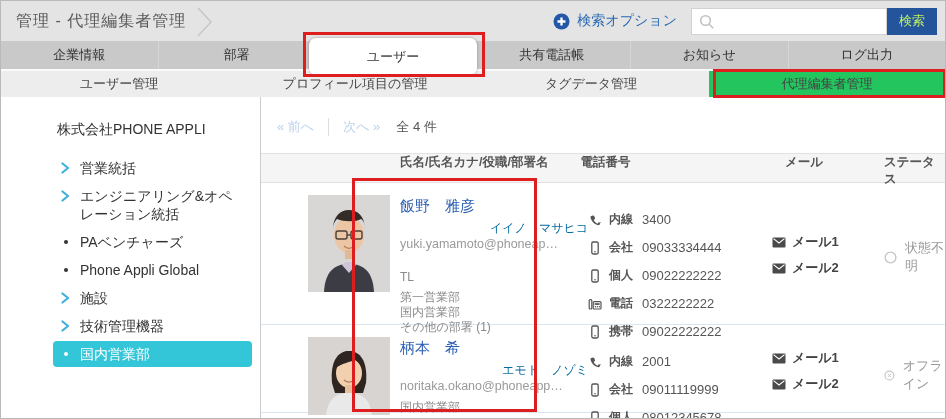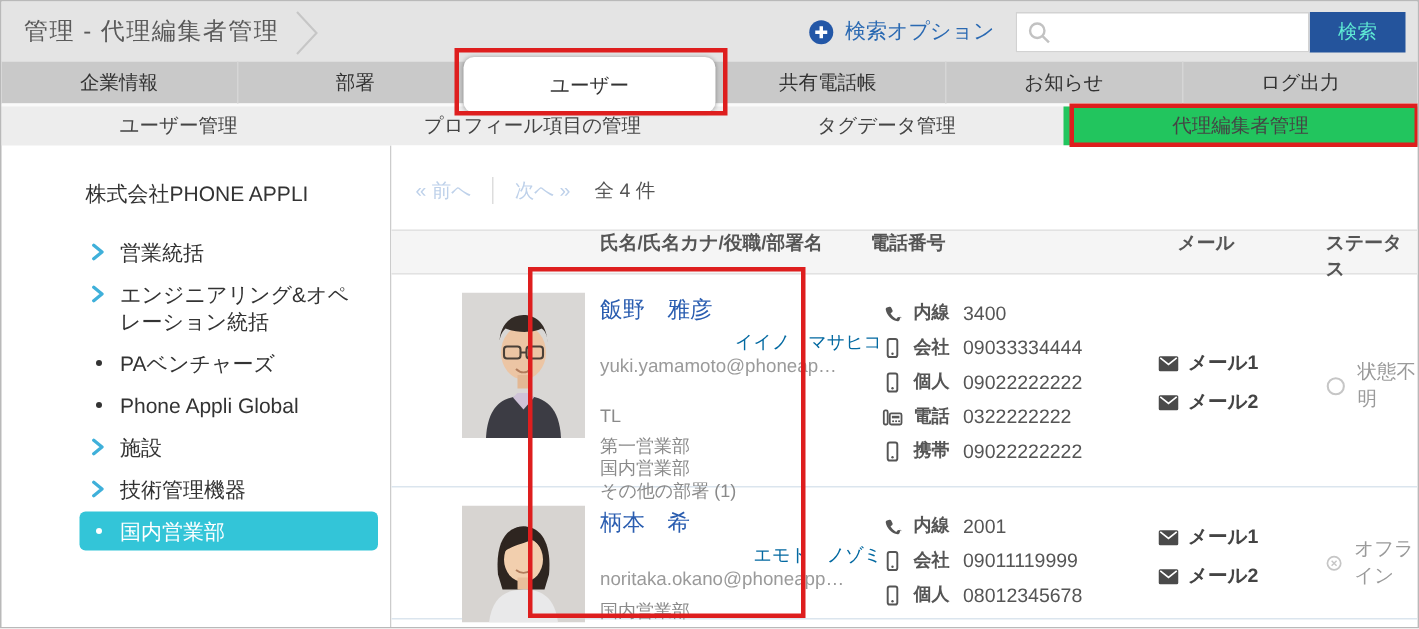--- a/index.html
+++ b/index.html
@@ -9,21 +9,21 @@
 
   
   .topbar { height:40px; background:#e4e4e4; display:flex; align-items:center; position:relative; }
   .page-title { margin-left:15px; font-size:16px; color:#5a5a5a; letter-spacing:1px; }
   .crumb-chevron { margin-left:10px; margin-top:2px; }
   .search-area { position:absolute; right:8px; top:0; height:40px; display:flex; align-items:center; }
   .search-opt { display:flex; align-items:center; gap:7px; color:var(--accent,#2a69b2); font-size:14px; cursor:pointer; margin-right:14px; }
   .search-box { position:relative; }
   .search-box input { width:196px; height:27px; border:1px solid #d2d2d2; background:#fff; padding:0 6px 0 30px; font-size:13px; outline:none; }
   .mag { position:absolute; left:8px; top:6px; }
-  .search-btn { width:64px; height:27px; border:none; background:var(--button,#24549c); color:#5eead4; font-size:13px; cursor:pointer; font-family:inherit; }
+  .search-btn { width:50px; height:27px; border:none; background:var(--button,#24549c); color:#bef264; font-size:13px; cursor:pointer; font-family:inherit; }
 
   
   .tabzone { position:relative; }
   .tabbar { height:28px; background:#c9c9c9; display:flex; }
   .tab { flex:1; display:flex; align-items:center; justify-content:center; font-size:13px; color:#333; cursor:pointer; border-left:1px solid #d6d6d6; }
   .tab:first-child { border-left:none; }
   .subtabbar { height:28px; background:#ededed; display:flex; border-top:2px solid #fafafa; }
   .subtab { flex:1; display:flex; align-items:center; justify-content:center; font-size:13px; color:#444; cursor:pointer; }
   .subtab.active { background:#22c55e; }
   .active-tab { position:absolute; left:308px; top:-3px; width:168px; height:37px; background:#fff; border-radius:7px; box-shadow:0 0 3px rgba(0,0,0,.3); display:flex; align-items:center; justify-content:center; font-size:13px; color:#333; z-index:3; cursor:pointer; }
@@ -52,21 +52,21 @@
   .photo { width:82px; flex:none; margin-right:10px; }
   .photo svg { display:block; }
   .c-name { width:188px; flex:none; }
   .p-name { font-size:15px; color:var(--link,#2a5db0); margin:2px 0 5px; cursor:pointer; display:inline-block; }
   .p-kana { font-size:12px; color:#0369a1; line-height:15px;text-align:right; }
   .p-email { font-size:12.5px; color:#9a9a9a; line-height:16px; max-width:180px; white-space:nowrap; overflow:hidden; }
   .p-title { font-size:12px; color:#8a8a8a; margin-top:18px; }
   .p-dept { font-size:12px; color:#8a8a8a; line-height:15px; }
   .p-dept.first { margin-top:6px; }
   .c-phone { width:184px; flex:none; padding-top:5px; }
-  .ph-line { display:flex; align-items:center; gap:7px; margin-bottom:6px; color:#555; }
+  .ph-line { display:flex; align-items:center; gap:7px; margin-bottom:6px; color:#555;margin-top:11px; }
   .ph-label { font-size:12px; font-weight:bold; width:26px; flex:none; }
   .ph-num { font-size:13px; }
   .c-mail { width:104px; flex:none; }
   .c-mail.r1 { padding-top:38px; } .c-mail.r2 { padding-top:12px; }
   .ml-line { display:flex; align-items:center; gap:6px; margin-bottom:8px; font-size:13px; font-weight:bold; color:#444; cursor:pointer; }
   .c-status { flex:1; display:flex; align-items:center; gap:8px; align-self:flex-start; padding-left:8px; }
   .c-status.r1 { margin-top:44px; } .c-status.r2 { margin-top:20px; }
   .st-label { font-size:13px; color:#9a9a9a; }
 
   

